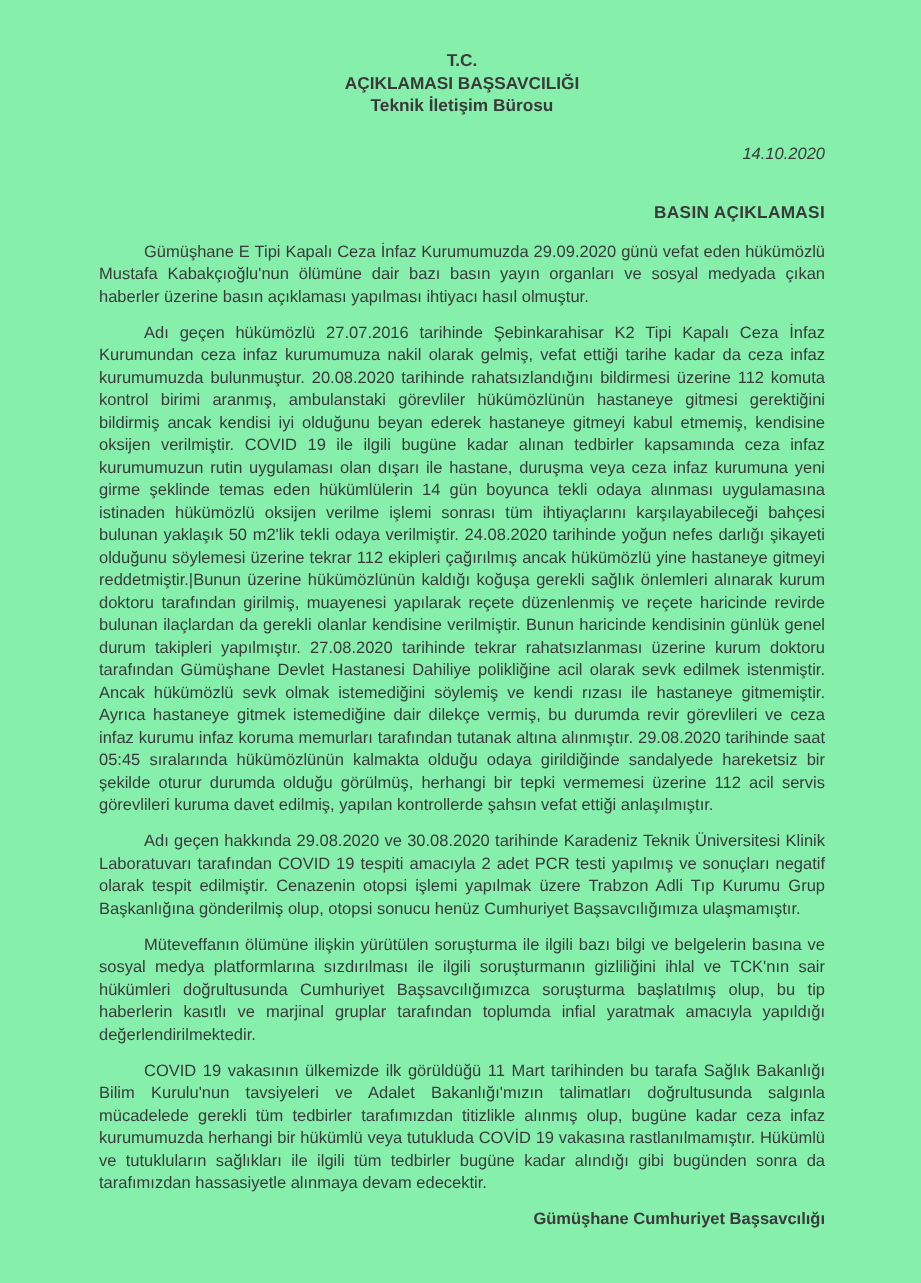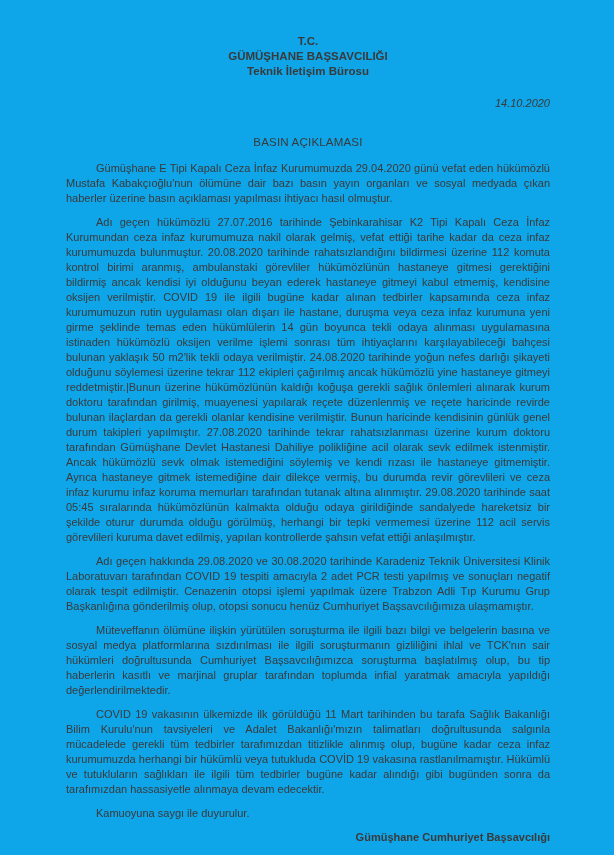--- a/index.html
+++ b/index.html
@@ -4,42 +4,42 @@
 <style>
   html, body {
     margin: 0;
     padding: 0;
     background: #ffffff;
   }
   .page {
     width: 614px;
     height: 855px;
     box-sizing: border-box;
-    background: #0ea5e9;
+    background: #86efac;
     color: #3a3a3a;
     font-family: "Liberation Sans", "DejaVu Sans", sans-serif;
     font-size: 11px;
     line-height: 15px;
     padding: 34px 64px 0 66px;
     overflow: hidden;
   }
   .letterhead {
     text-align: center;
     font-weight: bold;
     font-size: 11.5px;
     line-height: 15px;
   }
   .doc-date {
     text-align: right;
     margin-top: 17px;
     font-style: italic;
   }
   .doc-title {
-    text-align: center;
-    font-weight: normal;
+    text-align: right;
+    font-weight: bold;
     font-size: 11.5px;
     margin-top: 24px;
     letter-spacing: 0.2px;
   }
   .body-text {
     margin-top: 11px;
   }
   .para {
     margin: 0 0 9px 0;
     text-align: justify;
@@ -55,32 +55,31 @@
     margin-top: 5px;
   }
 </style>
 </head>
 <body>
 
 <div class="page">
 
   <div class="letterhead">
     <div>T.C.</div>
-    <div>GÜMÜŞHANE BAŞSAVCILIĞI</div>
+    <div>AÇIKLAMASI BAŞSAVCILIĞI</div>
     <div>Teknik İletişim Bürosu</div>
   </div>
 
   <div class="doc-date">14.10.2020</div>
 
   <div class="doc-title">BASIN AÇIKLAMASI</div>
 
   <div class="body-text">
-    <p class="para">Gümüşhane E Tipi Kapalı Ceza İnfaz Kurumumuzda 29.04.2020 günü vefat eden hükümözlü Mustafa Kabakçıoğlu'nun ölümüne dair bazı basın yayın organları ve sosyal medyada çıkan haberler üzerine basın açıklaması yapılması ihtiyacı hasıl olmuştur.</p>
+    <p class="para">Gümüşhane E Tipi Kapalı Ceza İnfaz Kurumumuzda 29.09.2020 günü vefat eden hükümözlü Mustafa Kabakçıoğlu'nun ölümüne dair bazı basın yayın organları ve sosyal medyada çıkan haberler üzerine basın açıklaması yapılması ihtiyacı hasıl olmuştur.</p>
     <p class="para">Adı geçen hükümözlü 27.07.2016 tarihinde Şebinkarahisar K2 Tipi Kapalı Ceza İnfaz Kurumundan ceza infaz kurumumuza nakil olarak gelmiş, vefat ettiği tarihe kadar da ceza infaz kurumumuzda bulunmuştur. 20.08.2020 tarihinde rahatsızlandığını bildirmesi üzerine 112 komuta kontrol birimi aranmış, ambulanstaki görevliler hükümözlünün hastaneye gitmesi gerektiğini bildirmiş ancak kendisi iyi olduğunu beyan ederek hastaneye gitmeyi kabul etmemiş, kendisine oksijen verilmiştir. COVID 19 ile ilgili bugüne kadar alınan tedbirler kapsamında ceza infaz kurumumuzun rutin uygulaması olan dışarı ile hastane, duruşma veya ceza infaz kurumuna yeni girme şeklinde temas eden hükümlülerin 14 gün boyunca tekli odaya alınması uygulamasına istinaden hükümözlü oksijen verilme işlemi sonrası tüm ihtiyaçlarını karşılayabileceği bahçesi bulunan yaklaşık 50 m2'lik tekli odaya verilmiştir. 24.08.2020 tarihinde yoğun nefes darlığı şikayeti olduğunu söylemesi üzerine tekrar 112 ekipleri çağırılmış ancak hükümözlü yine hastaneye gitmeyi reddetmiştir.|Bunun üzerine hükümözlünün kaldığı koğuşa gerekli sağlık önlemleri alınarak kurum doktoru tarafından girilmiş, muayenesi yapılarak reçete düzenlenmiş ve reçete haricinde revirde bulunan ilaçlardan da gerekli olanlar kendisine verilmiştir. Bunun haricinde kendisinin günlük genel durum takipleri yapılmıştır. 27.08.2020 tarihinde tekrar rahatsızlanması üzerine kurum doktoru tarafından Gümüşhane Devlet Hastanesi Dahiliye polikliğine acil olarak sevk edilmek istenmiştir. Ancak hükümözlü sevk olmak istemediğini söylemiş ve kendi rızası ile hastaneye gitmemiştir. Ayrıca hastaneye gitmek istemediğine dair dilekçe vermiş, bu durumda revir görevlileri ve ceza infaz kurumu infaz koruma memurları tarafından tutanak altına alınmıştır. 29.08.2020 tarihinde saat 05:45 sıralarında hükümözlünün kalmakta olduğu odaya girildiğinde sandalyede hareketsiz bir şekilde oturur durumda olduğu görülmüş, herhangi bir tepki vermemesi üzerine 112 acil servis görevlileri kuruma davet edilmiş, yapılan kontrollerde şahsın vefat ettiği anlaşılmıştır.</p>
     <p class="para">Adı geçen hakkında 29.08.2020 ve 30.08.2020 tarihinde Karadeniz Teknik Üniversitesi Klinik Laboratuvarı tarafından COVID 19 tespiti amacıyla 2 adet PCR testi yapılmış ve sonuçları negatif olarak tespit edilmiştir. Cenazenin otopsi işlemi yapılmak üzere Trabzon Adli Tıp Kurumu Grup Başkanlığına gönderilmiş olup, otopsi sonucu henüz Cumhuriyet Başsavcılığımıza ulaşmamıştır.</p>
     <p class="para">Müteveffanın ölümüne ilişkin yürütülen soruşturma ile ilgili bazı bilgi ve belgelerin basına ve sosyal medya platformlarına sızdırılması ile ilgili soruşturmanın gizliliğini ihlal ve TCK'nın sair hükümleri doğrultusunda Cumhuriyet Başsavcılığımızca soruşturma başlatılmış olup, bu tip haberlerin kasıtlı ve marjinal gruplar tarafından toplumda infial yaratmak amacıyla yapıldığı değerlendirilmektedir.</p>
     <p class="para">COVID 19 vakasının ülkemizde ilk görüldüğü 11 Mart tarihinden bu tarafa Sağlık Bakanlığı Bilim Kurulu'nun tavsiyeleri ve Adalet Bakanlığı'mızın talimatları doğrultusunda salgınla mücadelede gerekli tüm tedbirler tarafımızdan titizlikle alınmış olup, bugüne kadar ceza infaz kurumumuzda herhangi bir hükümlü veya tutukluda COVİD 19 vakasına rastlanılmamıştır. Hükümlü ve tutukluların sağlıkları ile ilgili tüm tedbirler bugüne kadar alındığı gibi bugünden sonra da tarafımızdan hassasiyetle alınmaya devam edecektir.</p>
-    <p class="closing">Kamuoyuna saygı ile duyurulur.</p>
   </div>
 
   <div class="signature">Gümüşhane Cumhuriyet Başsavcılığı</div>
 
 </div>
 
 </body></html>

